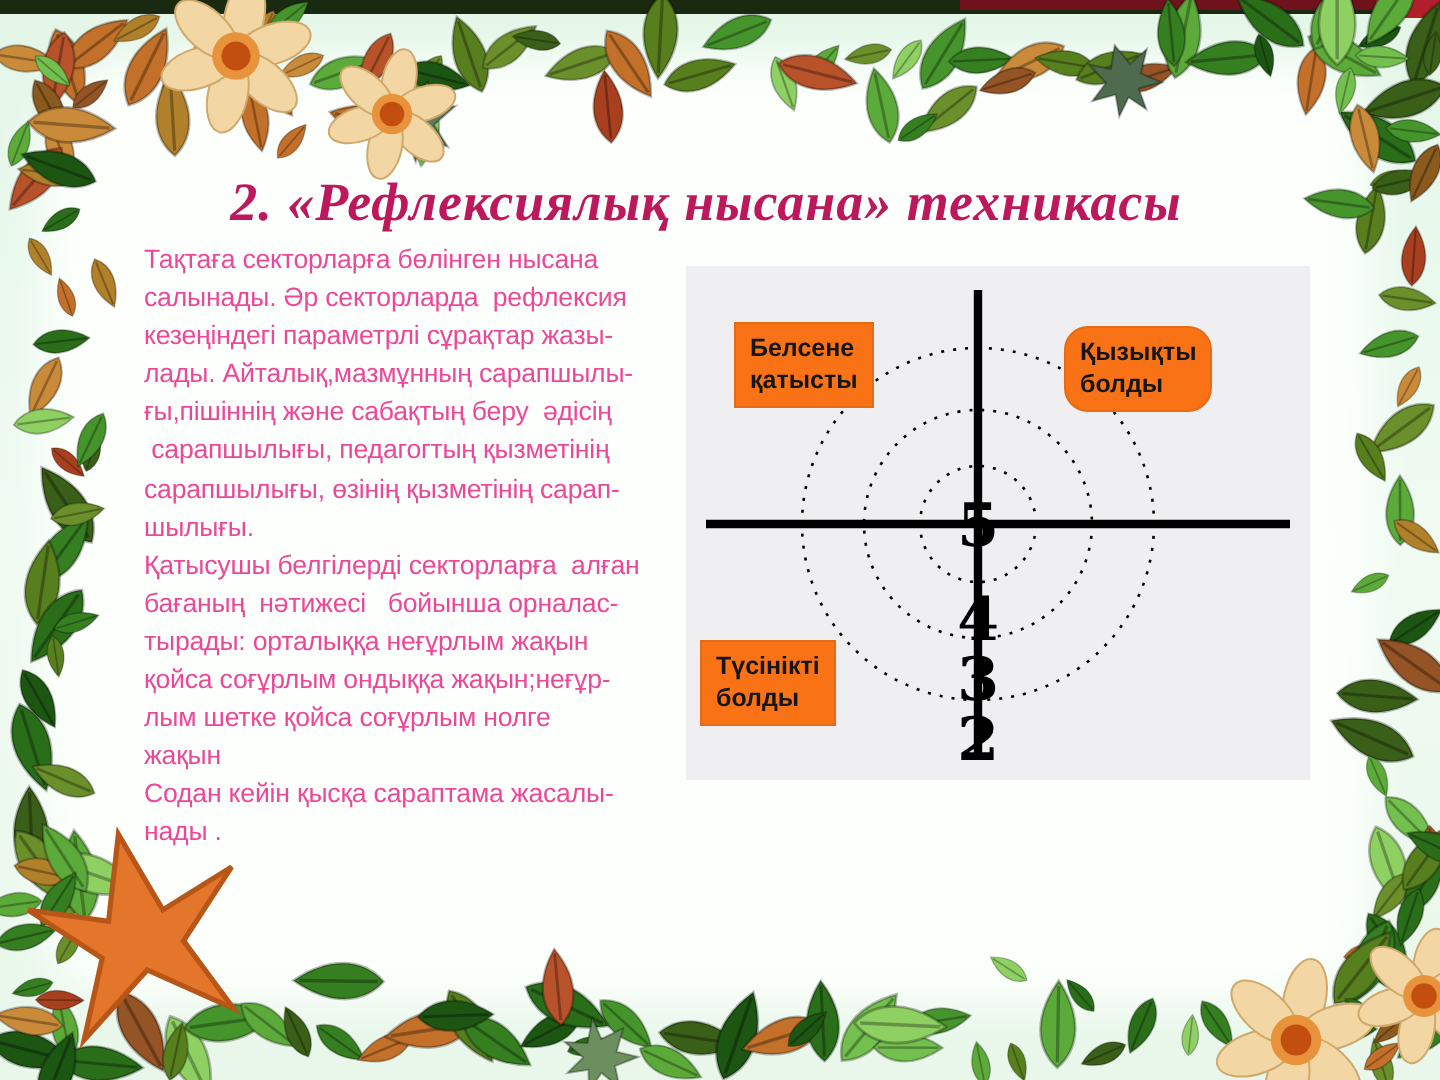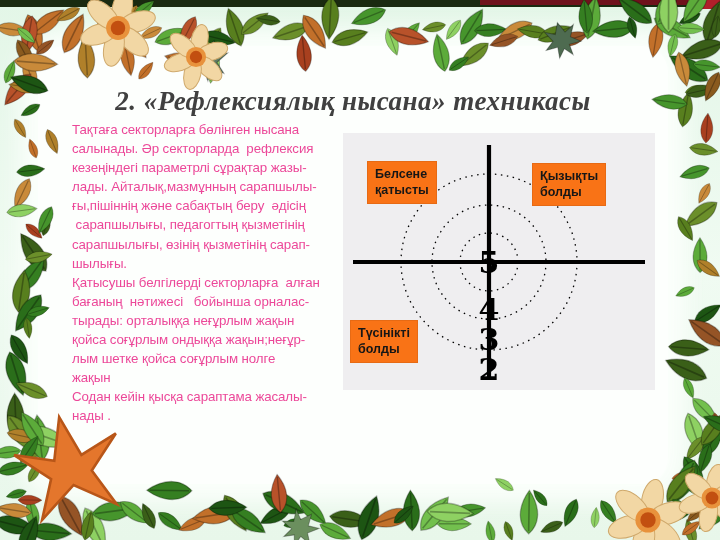--- a/index.html
+++ b/index.html
@@ -4,33 +4,33 @@
 <style>
   html,body{margin:0;padding:0;}
   body{width:720px;height:540px;overflow:hidden;font-family:"Liberation Sans","DejaVu Sans",sans-serif;}
   .slide{position:relative;width:720px;height:540px;overflow:hidden;
          background:linear-gradient(180deg,#e3f6e7 0%,#f0fbf2 50%,#e8f7ea 100%);}
   
   .content{position:absolute;left:38px;top:46px;width:630px;height:438px;
            background:#fdfffd;border-radius:26px;
            box-shadow:0 0 22px 18px rgba(252,255,252,0.95);}
   .title{position:absolute;left:0;top:40px;width:100%;text-align:center;
-         color:#404040;font-family:"Liberation Serif","DejaVu Serif",serif;
+         color:#be185d;font-family:"Liberation Serif","DejaVu Serif",serif;
          font-style:italic;font-weight:bold;font-size:27px;letter-spacing:0.5px;margin:0;}
   .body-text{position:absolute;left:34px;top:74px;width:288px;
              white-space:pre-wrap;color:#ec4899;font-size:13.3px;line-height:19.1px;
              letter-spacing:-0.1px;}
   
   .panel{position:absolute;left:305px;top:87px;width:312px;height:257px;background:#efeef0;}
   .panel svg{position:absolute;left:0;top:0;}
   .sector-label{position:absolute;background:#f97316;border:1px solid rgba(0,0,0,0.07);
                 color:#161616;font-weight:bold;font-size:12.5px;line-height:15.5px;
                 padding:5px 7px;white-space:pre-wrap;}
   .lbl-tl{left:24px;top:28px;}
-  .lbl-tr{left:189px;top:30px;}
+  .lbl-tr{left:189px;top:30px;border-radius:12px;}
   .lbl-bl{left:7px;top:187px;}
   .lbl-br{left:205px;top:188px;}
   .axis-num{font-family:"DejaVu Serif","Liberation Serif",serif;font-weight:bold;font-size:30px;fill:#000;}
   
   #border-svg{position:absolute;left:0;top:0;pointer-events:none;}
 </style>
 </head>
 <body>
 
 <div class="slide">

